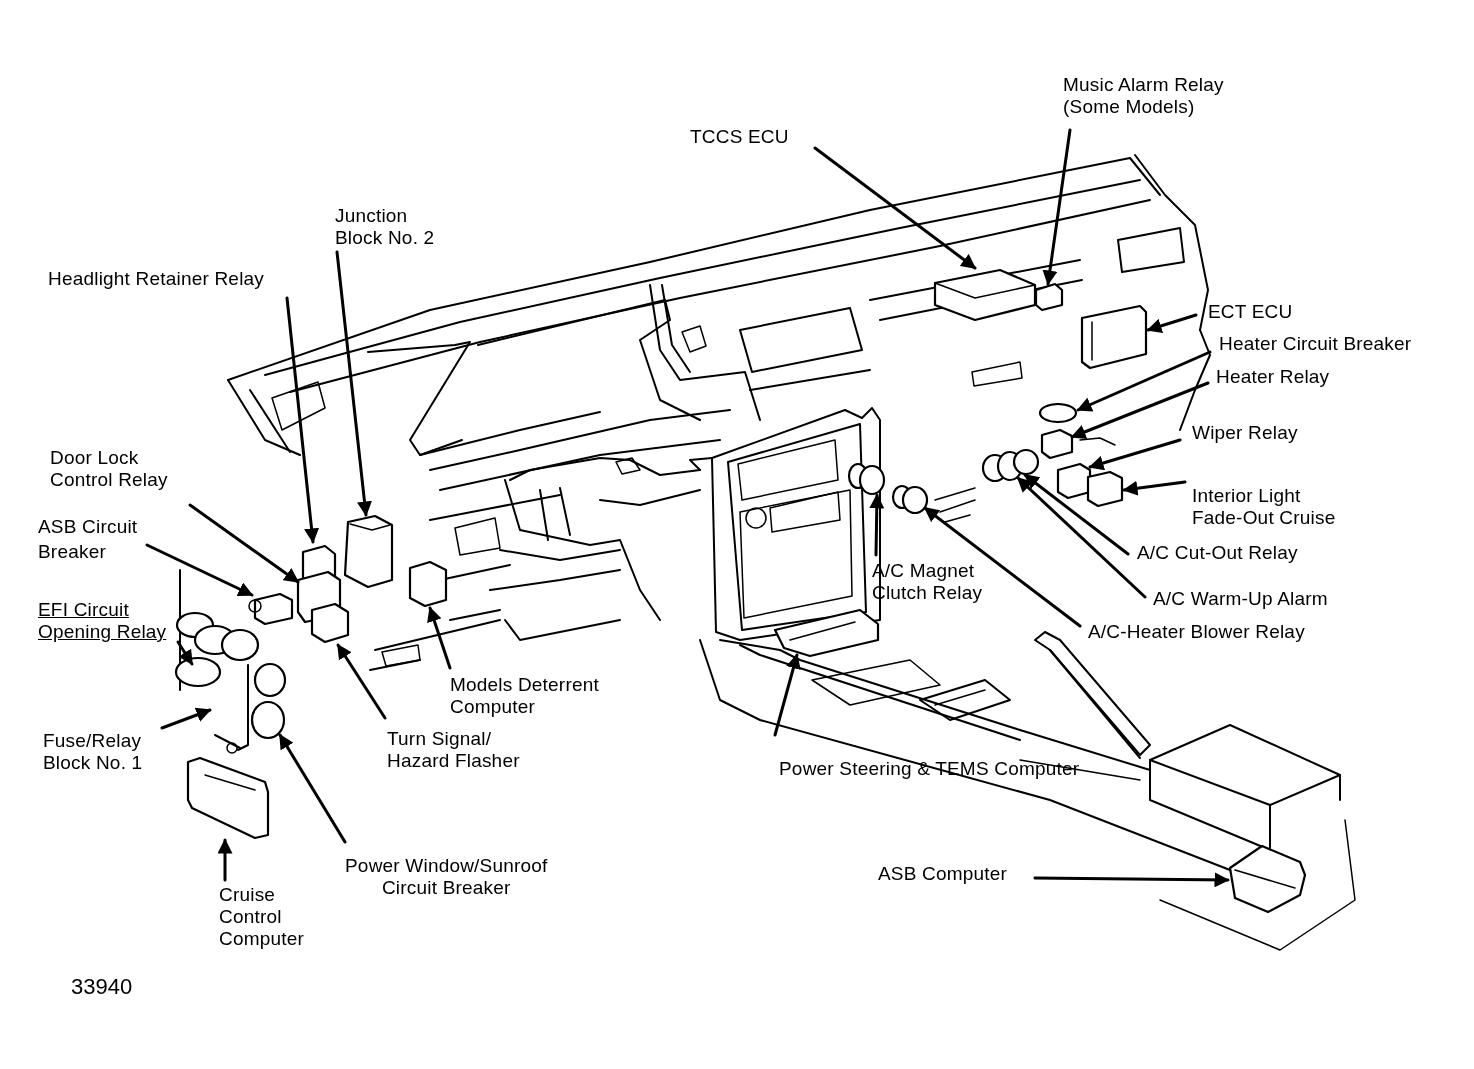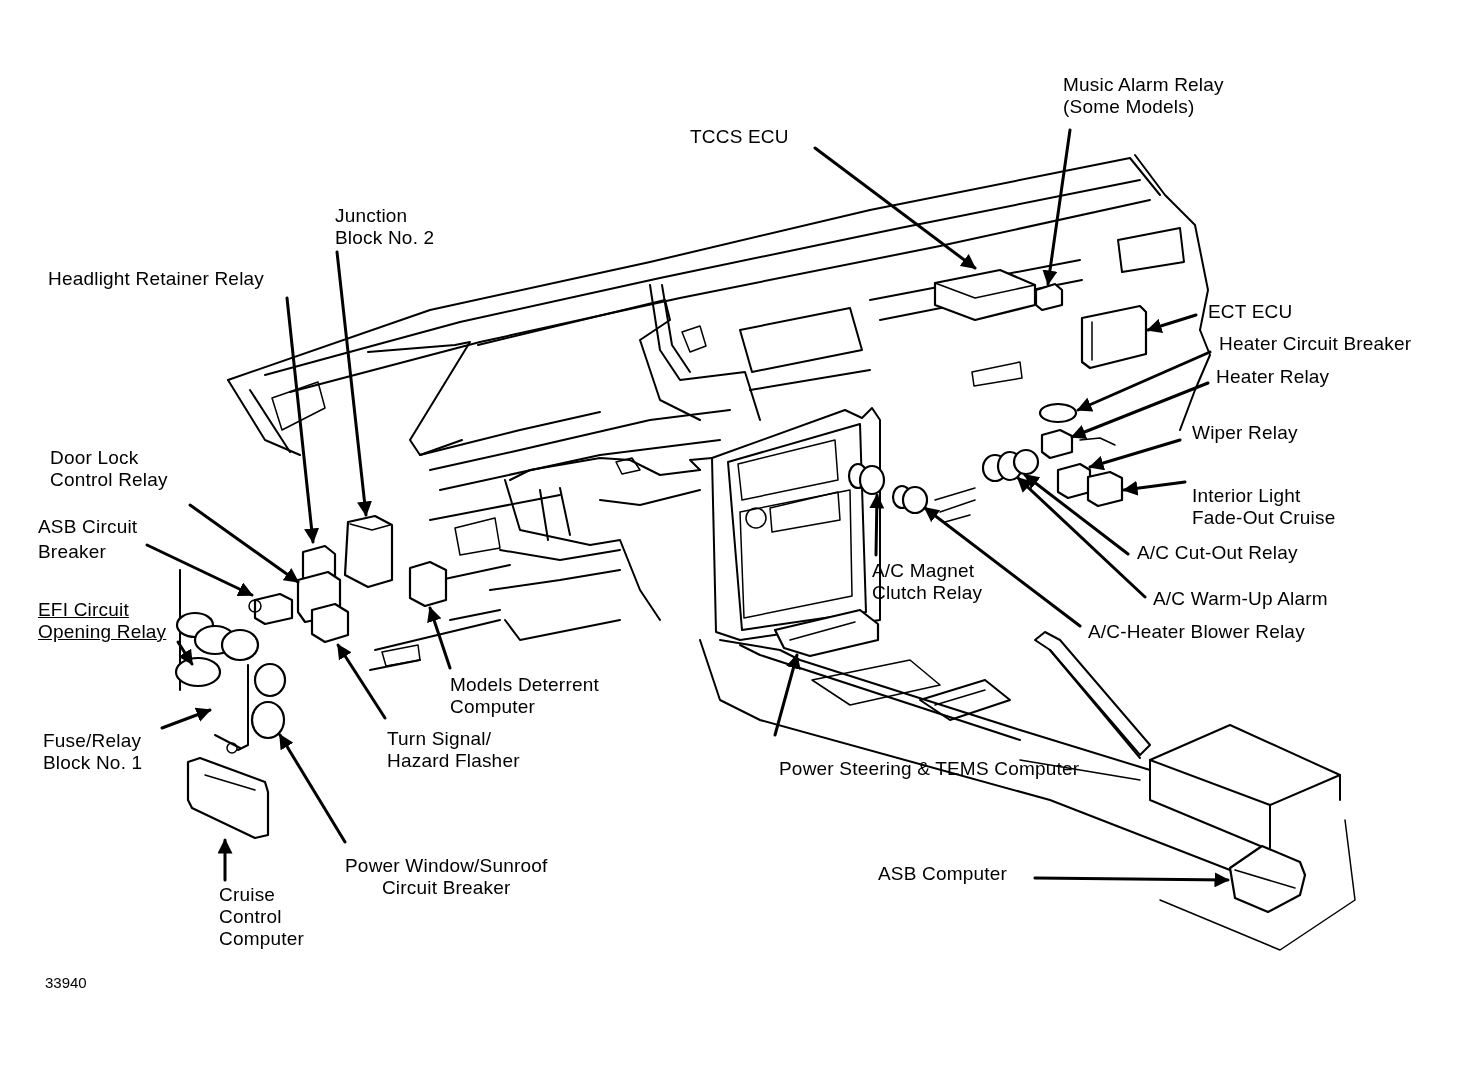--- a/index.html
+++ b/index.html
@@ -1,21 +1,21 @@
 <!DOCTYPE html>
 <html><head>
 <meta charset="utf-8">
 <style>
   html, body { margin: 0; padding: 0; background: #ffffff; }
   body { width: 1474px; height: 1069px; position: relative; overflow: hidden;
          font-family: "Liberation Sans", sans-serif; color: #000; }
   #diagram { position: absolute; left: 0; top: 0; width: 1474px; height: 1069px; }
   .lbl { position: absolute; font-size: 19px; line-height: 22px; white-space: nowrap; letter-spacing: 0.2px; }
   .lbl span { display: block; }
-  .fig { position: absolute; left: 45px; top: 974px; font-size: 15px; }
+  .fig { position: absolute; left: 71px; top: 974px; font-size: 22px; }
   svg .d { fill: none; stroke: #000; stroke-width: 2; stroke-linejoin: round; stroke-linecap: round; }
   svg .t { fill: none; stroke: #000; stroke-width: 1.5; stroke-linejoin: round; stroke-linecap: round; }
   svg .c { fill: #fff; stroke: #000; stroke-width: 2.2; stroke-linejoin: round; }
   svg .ld { fill: none; stroke: #000; stroke-width: 3; stroke-linecap: round; }
 </style>
 </head>
 <body>
 
 <svg id="diagram" viewBox="0 0 1474 1069" xmlns="http://www.w3.org/2000/svg">
   <defs>

